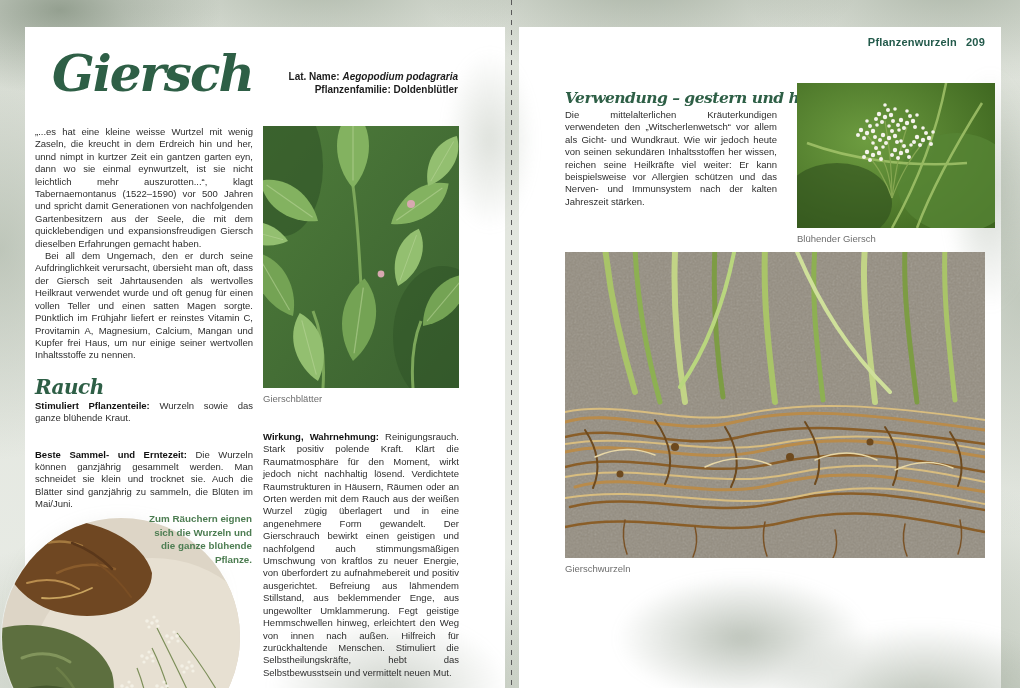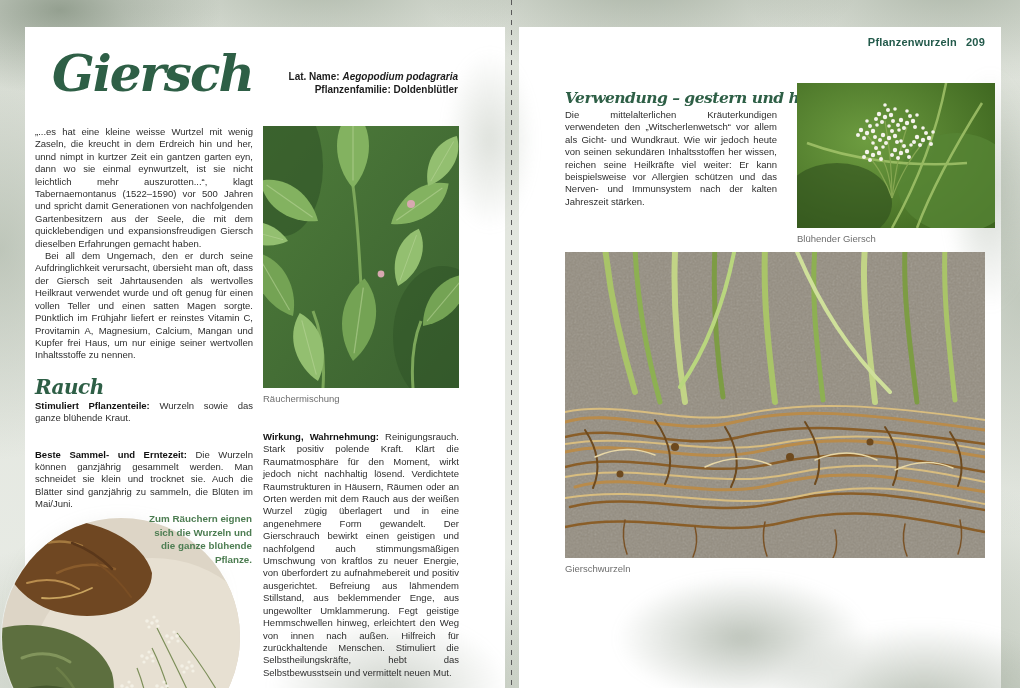--- a/index.html
+++ b/index.html
@@ -141,21 +141,21 @@
         <g fill="#93bf70">
           <use href="#leaflet" transform="translate(165,60) rotate(30) scale(0.9)"></use>
           <use href="#leaflet" transform="translate(25,115) rotate(-75) scale(0.85)"></use>
           <use href="#leaflet" transform="translate(135,160) rotate(20) scale(0.95)"></use>
           <use href="#leaflet" transform="translate(55,255) rotate(-15) scale(1.1)"></use>
         </g>
         <circle cx="148" cy="78" r="4" fill="#d8a8b0"></circle>
         <circle cx="118" cy="148" r="3.4" fill="#d8a8b0"></circle>
       </svg>
     </div>
-    <div class="caption">Räuchermischung</div>
+    <div class="caption">Gierschblätter</div>
     <div class="col" style="position:static;margin-top:26px;">
       <p><b>Wirkung, Wahrnehmung:</b><span> Reinigungsrauch. Stark positiv polende Kraft. Klärt die Raumatmosphäre für den Moment, wirkt jedoch nicht nachhaltig lösend. Verdichtete Raumstrukturen in Häusern, Räumen oder an Orten werden mit dem Rauch aus der weißen Wurzel zügig überlagert und in eine angenehmere Form gewandelt. Der Gierschrauch bewirkt einen geistigen und nachfolgend auch stimmungsmäßigen Umschwung von kraftlos zu neuer Energie, von überfordert zu aufnahmebereit und positiv ausgerichtet. Befreiung aus lähmendem Stillstand, aus beklemmender Enge, aus ungewollter Umklammerung. Fegt geistige Hemmschwellen hinweg, erleichtert den Weg von innen nach außen. Hilfreich für zurückhaltende Menschen. Stimuliert die Selbstheilungskräfte, hebt das Selbstbewusstsein und vermittelt neuen Mut.</span></p>
     </div>
   </div>
 
   <div class="circlephoto">
     <svg width="238" height="238" viewBox="0 0 238 238">
       <defs>
         <g id="wdots" fill="#f3f0e5">
           <circle cx="0" cy="0" r="1.8"></circle>

